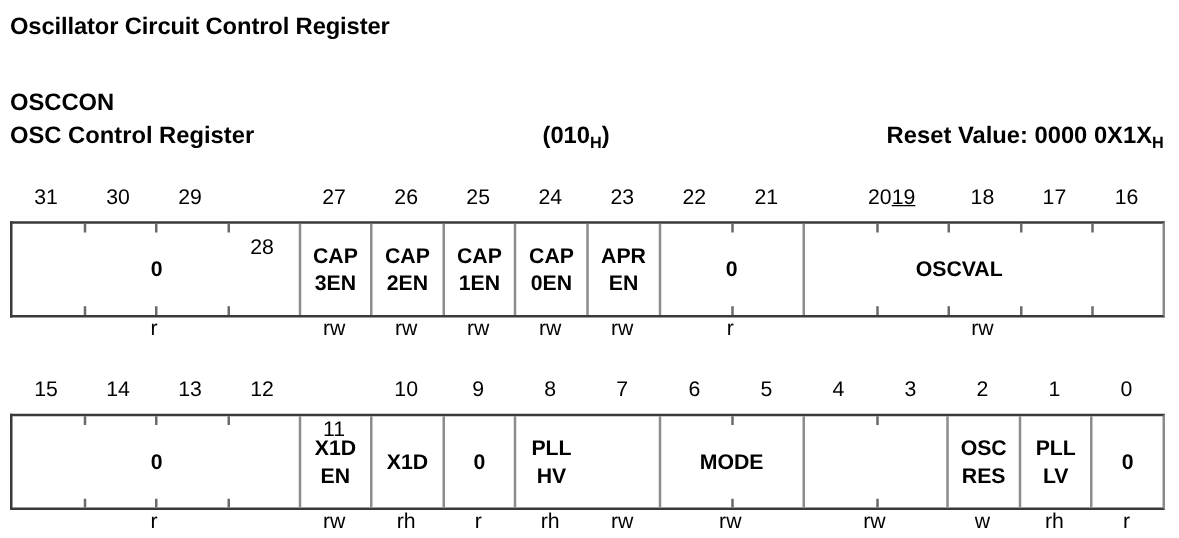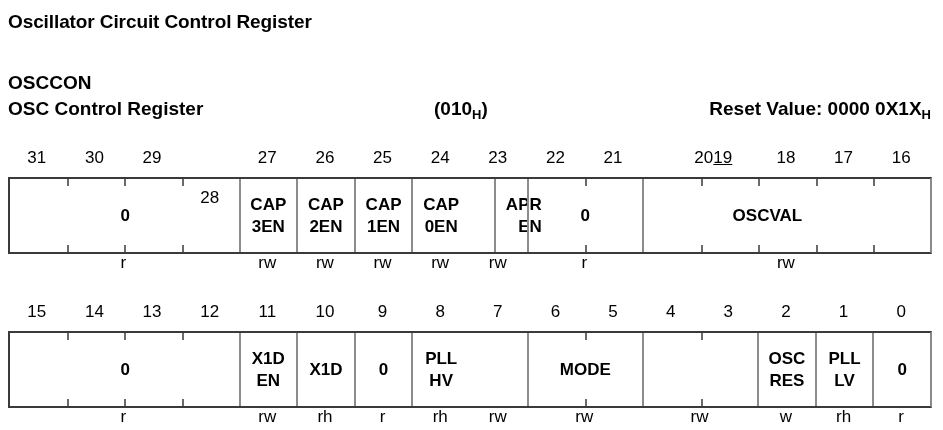--- a/index.html
+++ b/index.html
@@ -113,21 +113,21 @@
           <div>CAP</div>
           <div>1EN</div>
         </div>
       </div>
       <div class="field div" style="left: 401.375px; width: 57.625px;">
         <div>
           <div>CAP</div>
           <div>0EN</div>
         </div>
       </div>
-      <div class="field div" style="left: 484px; width: 57.625px; text-align: right;">
+      <div class="field div" style="left: 459px; width: 57.625px;">
         <div>
           <div>APR</div>
           <div>EN</div>
         </div>
       </div>
       <div class="field div" style="left: 516.625px; width: 115.25px;">
         <div>
           <div>0</div>
         </div>
         <div class="tick top" style="left: 56.625px;"></div>
@@ -155,21 +155,21 @@
     <div class="access" style="top: 105px; left: 461px; width: 57.625px;">rw</div>
     <div class="access" style="top: 105px; left: 518.625px; width: 115.25px;">r</div>
     <div class="access" style="top: 105px; left: 633.875px; width: 288.125px;">rw</div>
   </div>
 <div class="row" id="lower-row" style="top:302px;">
     <div class="bitnums">
       <div class="bitnum" style="left: 0px;">15</div>
       <div class="bitnum" style="left: 57.625px;">14</div>
       <div class="bitnum" style="left: 115.25px;">13</div>
       <div class="bitnum" style="left: 172.875px;">12</div>
-      <div class="bitnum" style="left: 230.5px;">11</div>
+      <div class="bitnum" style="left: 230.5px; margin-top: 32px;">11</div>
       <div class="bitnum" style="left: 288.125px;">10</div>
       <div class="bitnum" style="left: 345.75px;">9</div>
       <div class="bitnum" style="left: 403.375px;">8</div>
       <div class="bitnum" style="left: 461px;">7</div>
       <div class="bitnum" style="left: 518.625px;">6</div>
       <div class="bitnum" style="left: 576.25px;">5</div>
       <div class="bitnum" style="left: 633.875px;">4</div>
       <div class="bitnum" style="left: 691.5px;">3</div>
       <div class="bitnum" style="left: 749.125px;">2</div>
       <div class="bitnum" style="left: 806.75px;">1</div>

